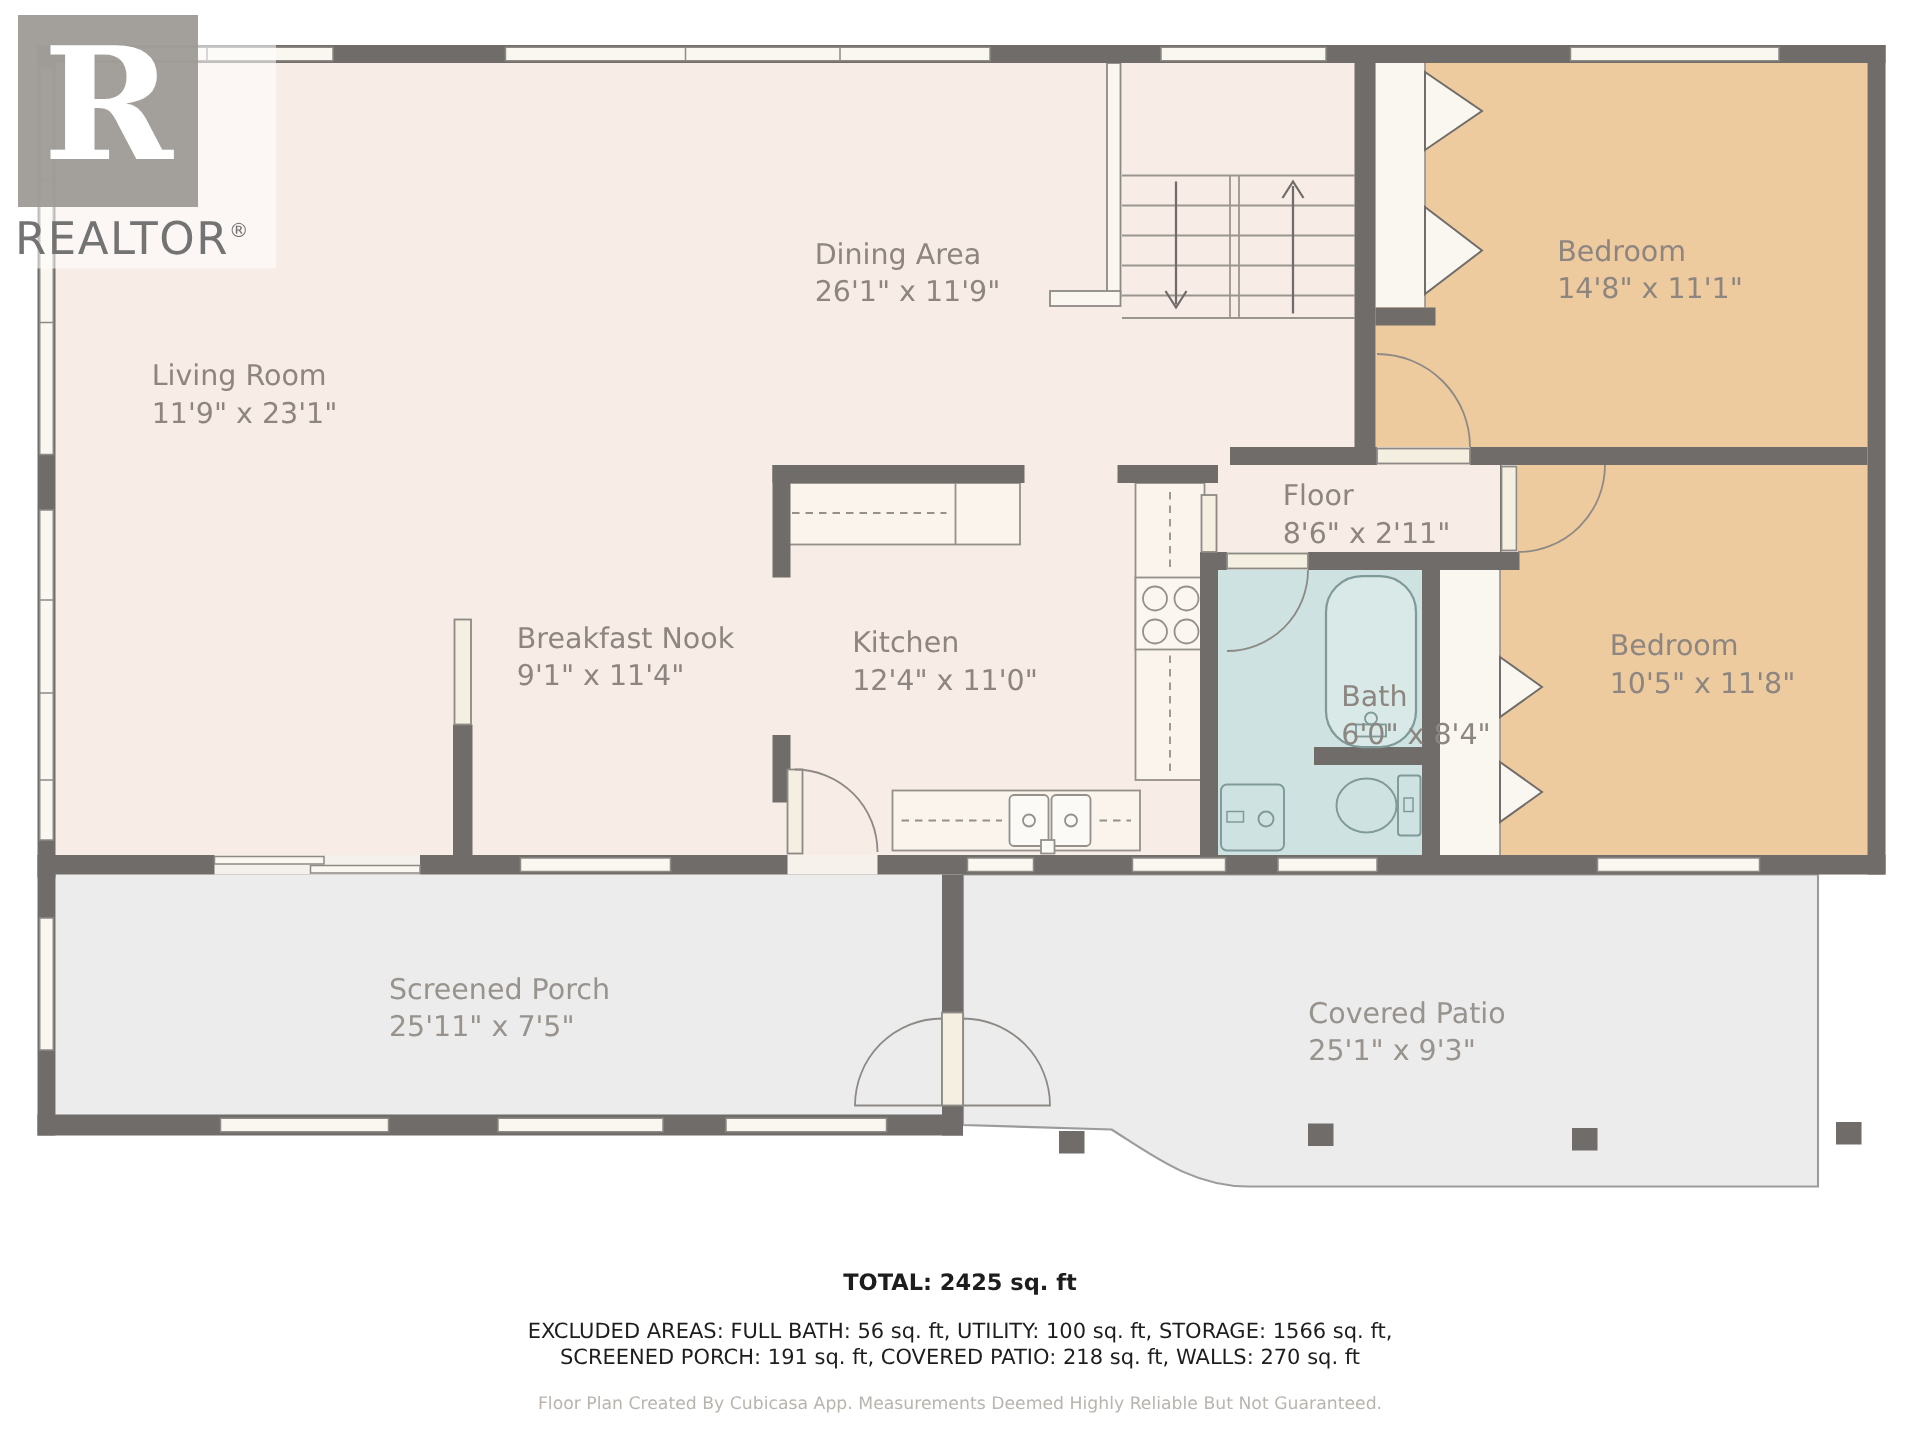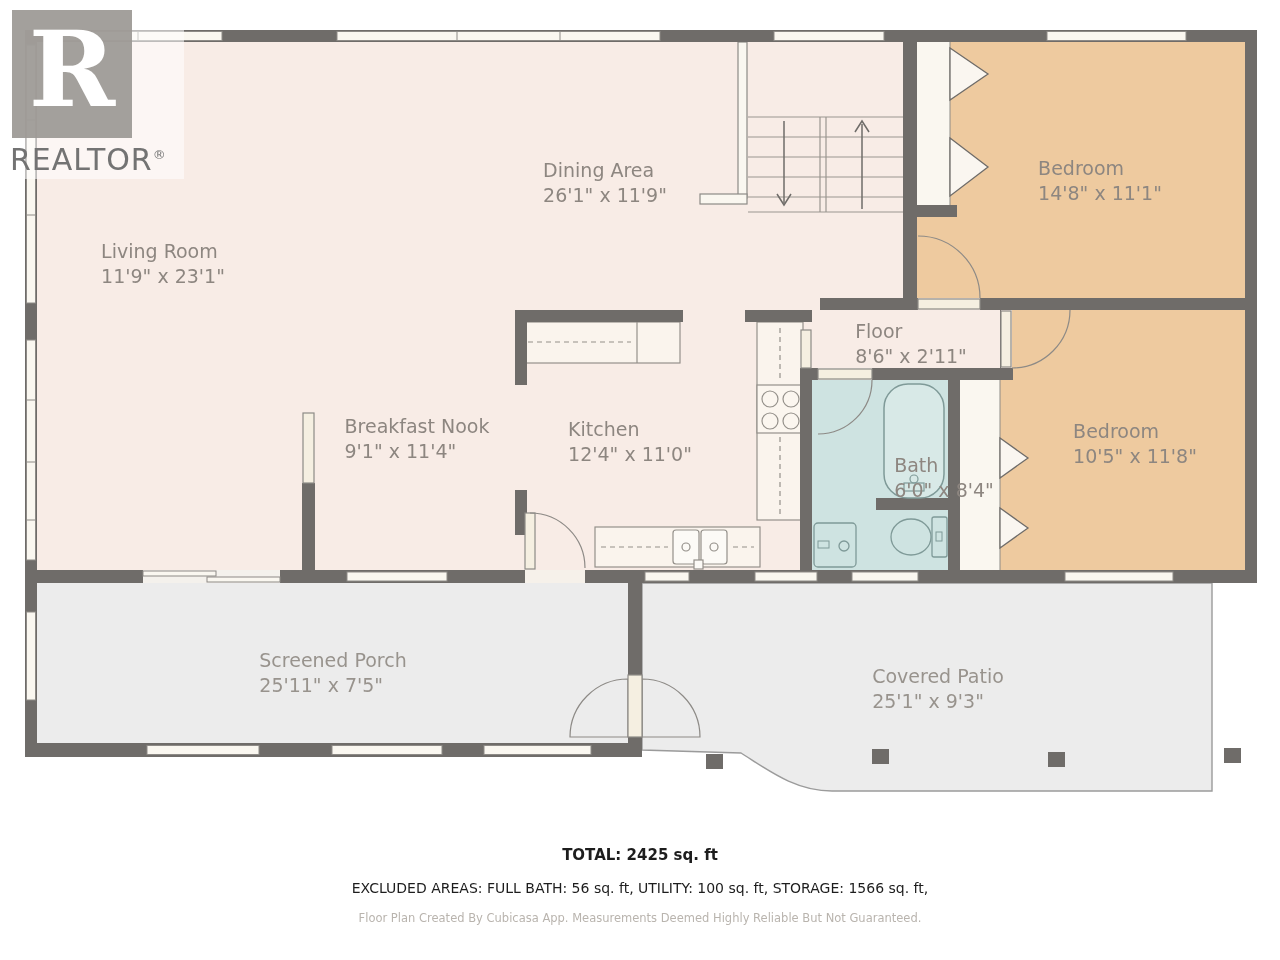--- a/index.html
+++ b/index.html
@@ -279,16 +279,17 @@
 <div id="realtor-logo">
   <div id="logo-box">
     <span class="r">R</span>
   </div>
   <div id="logo-word"><span>REALTOR</span><sup>®</sup></div>
 </div>
 
 <div id="summary">
   <div class="total">TOTAL: 2425 sq. ft</div>
   <div class="line">EXCLUDED AREAS: FULL BATH: 56 sq. ft, UTILITY: 100 sq. ft, STORAGE: 1566 sq. ft,</div>
+  <div class="line">SCREENED PORCH: 191 sq. ft, COVERED PATIO: 218 sq. ft, WALLS: 270 sq. ft</div>
   <div class="disclaimer">Floor Plan Created By Cubicasa App. Measurements Deemed Highly Reliable But Not Guaranteed.</div>
 </div>
 
 </div>
 
 </body></html>

